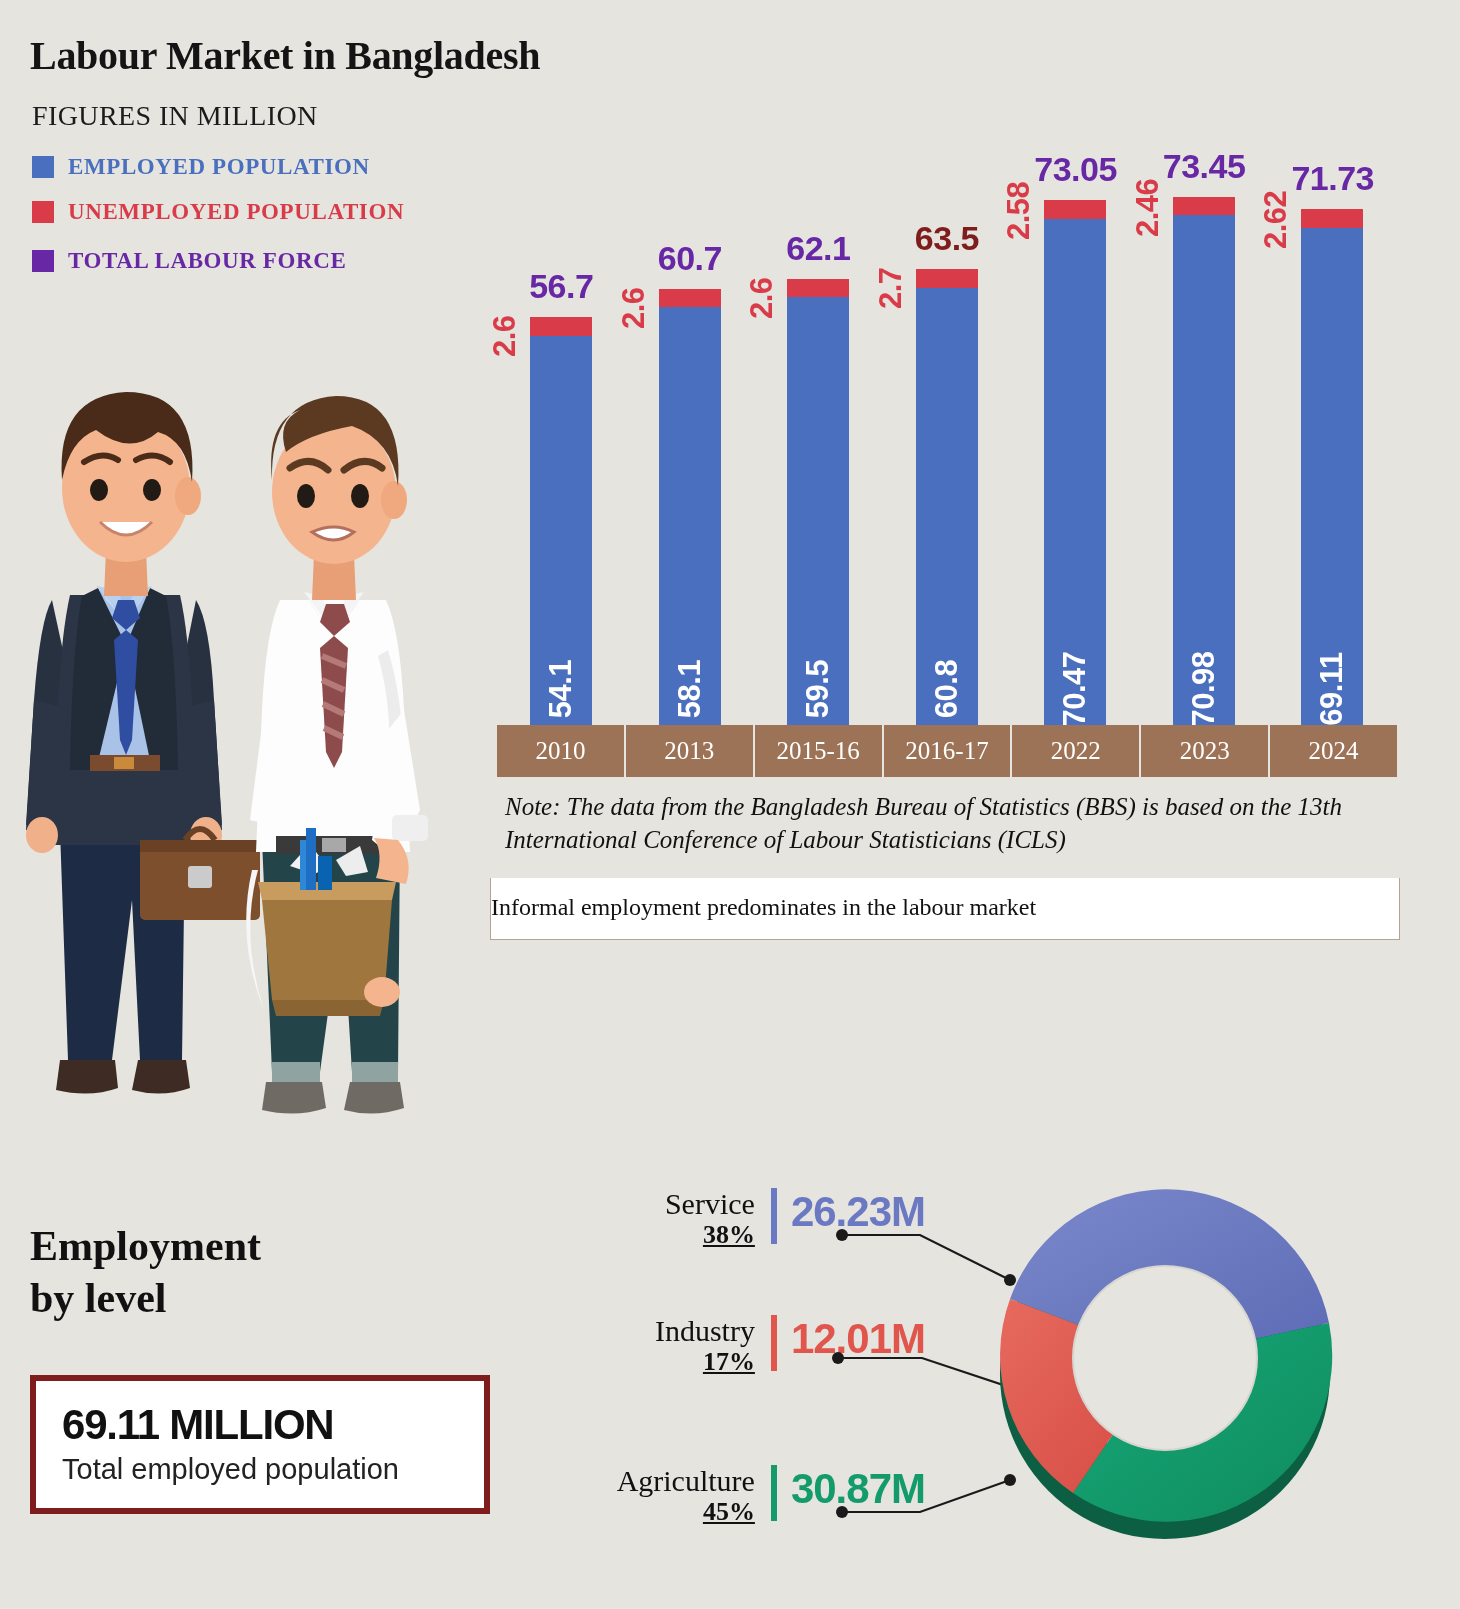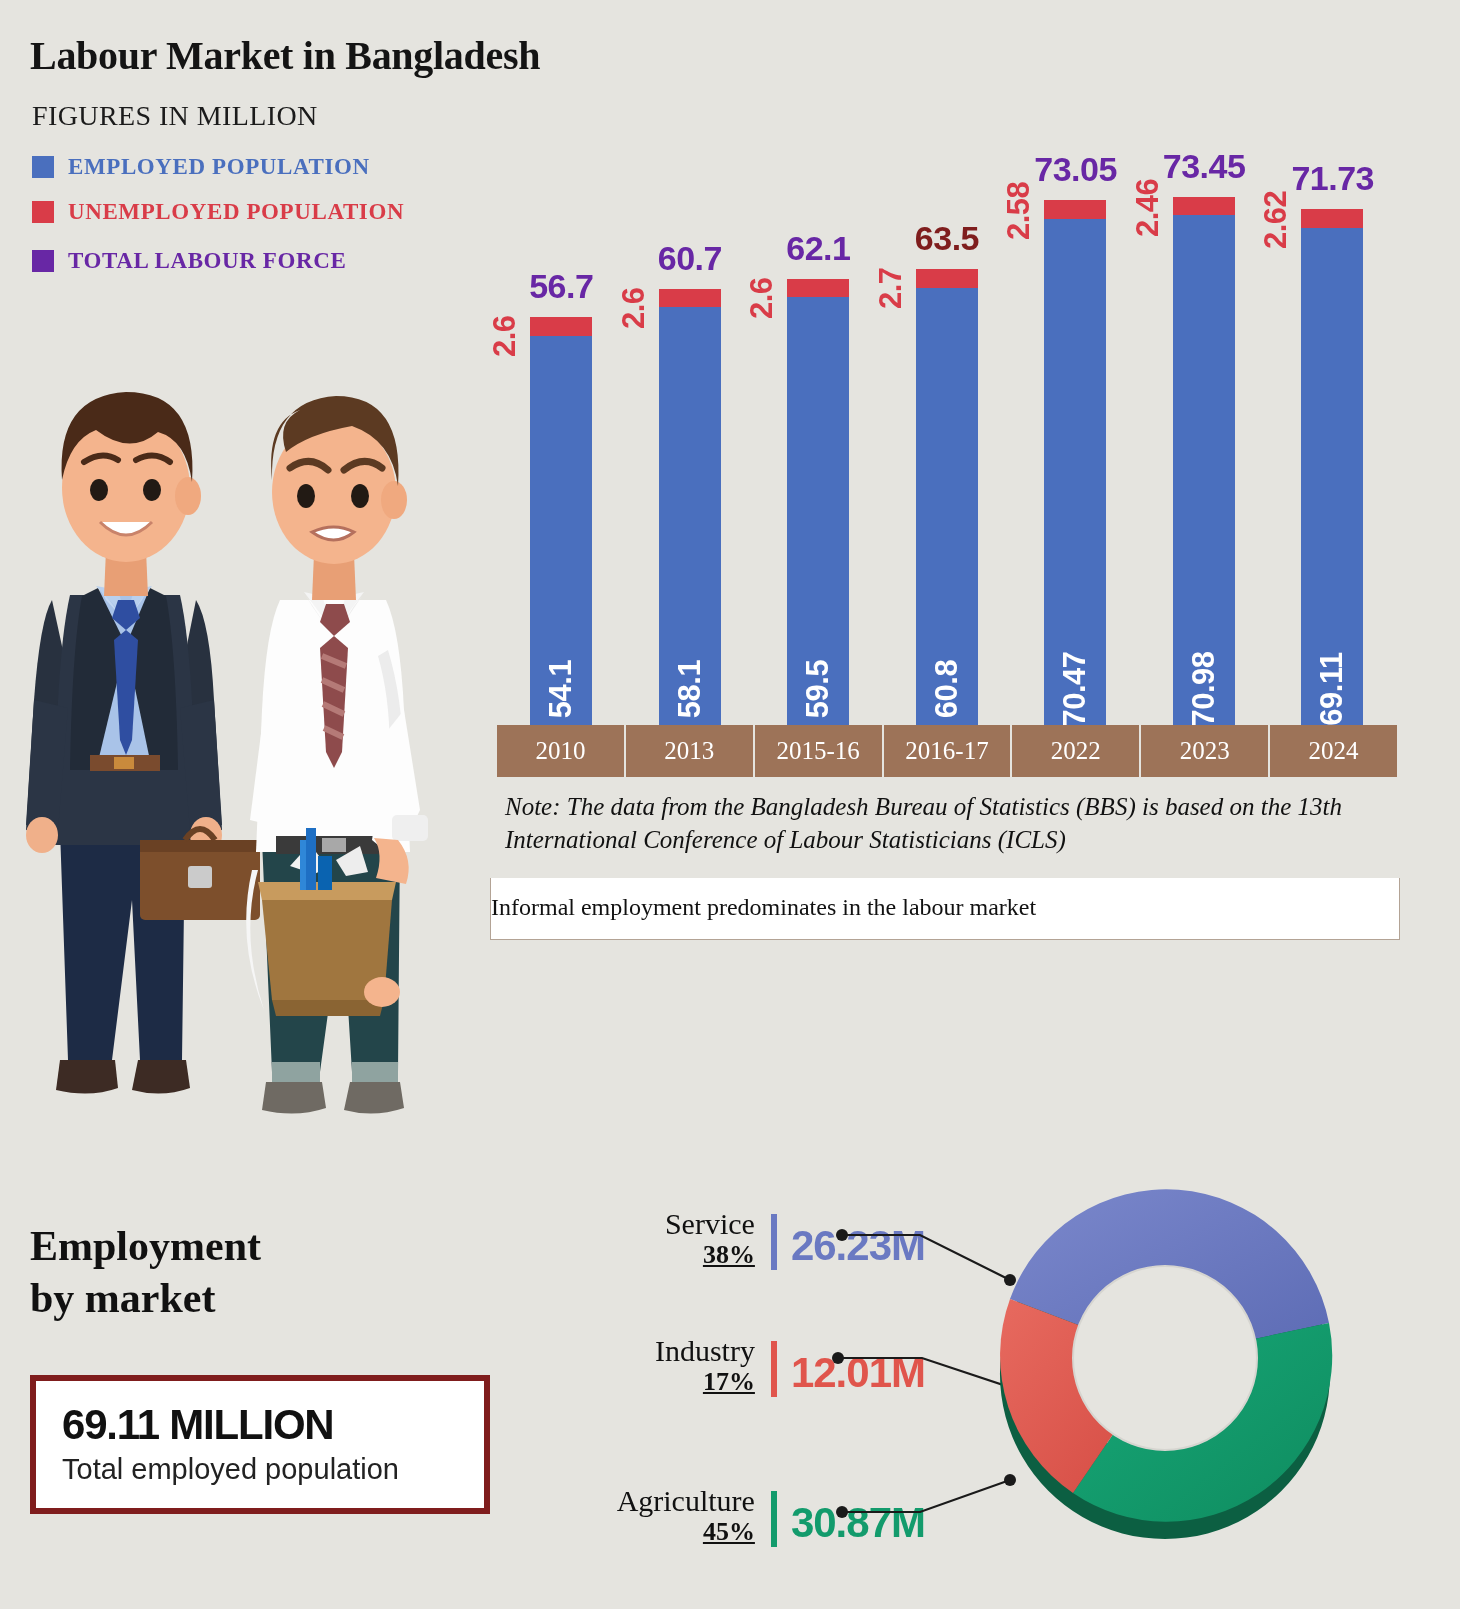--- a/index.html
+++ b/index.html
@@ -105,21 +105,21 @@
   #total-value{
     font-family:"Liberation Sans", sans-serif; font-weight:bold;
     font-size:42px; color:#111; letter-spacing:-1.2px;
   }
   #total-caption{
     font-family:"Liberation Sans", sans-serif; font-size:29px;
     color:#222; margin-top:4px;
   }
 
   
-  .sector-row{ position:absolute; display:flex; align-items:flex-end;margin-top:20px; }
+  .sector-row{ position:absolute; display:flex; align-items:flex-start; }
   .sector-textblock{ text-align:right; margin-right:16px; }
   .sector-name{ font-size:30px; color:#111; line-height:1.06; }
   .sector-pct{ font-size:26px; font-weight:bold; color:#111; line-height:1.16;text-decoration:underline; }
   .sector-rule{ width:6px; height:56px; margin-right:14px; }
   .sector-value{
     font-family:"Liberation Sans", sans-serif; font-weight:bold;
     font-size:42px; letter-spacing:-1px;
   }
 
   #donut-wrap{ position:absolute; left:955px; top:1148px; width:420px; height:450px; }
@@ -352,21 +352,21 @@
   </div>
 
 <div id="chart-note">Note: The data from the Bangladesh Bureau of Statistics (BBS) is based on the 13th International Conference of Labour Statisticians (ICLS)</div>
 
 <div id="info-table">
   <div class="info-bottom">Informal employment predominates in the labour market</div>
 </div>
 
 <div id="sector-title">
   <div>Employment</div>
-  <div>by market</div>
+  <div>by level</div>
 </div>
 <div id="total-box">
   <div id="total-value">69.11 MILLION</div>
   <div id="total-caption">Total employed population</div>
 </div>
 
 <div class="sector-row" id="sector-row-0" style="top: 1188px; left: 540px; width: 385px; justify-content: flex-end;">
   <div class="sector-textblock">
     <div class="sector-name">Service</div>
     <div class="sector-pct">38%</div>

